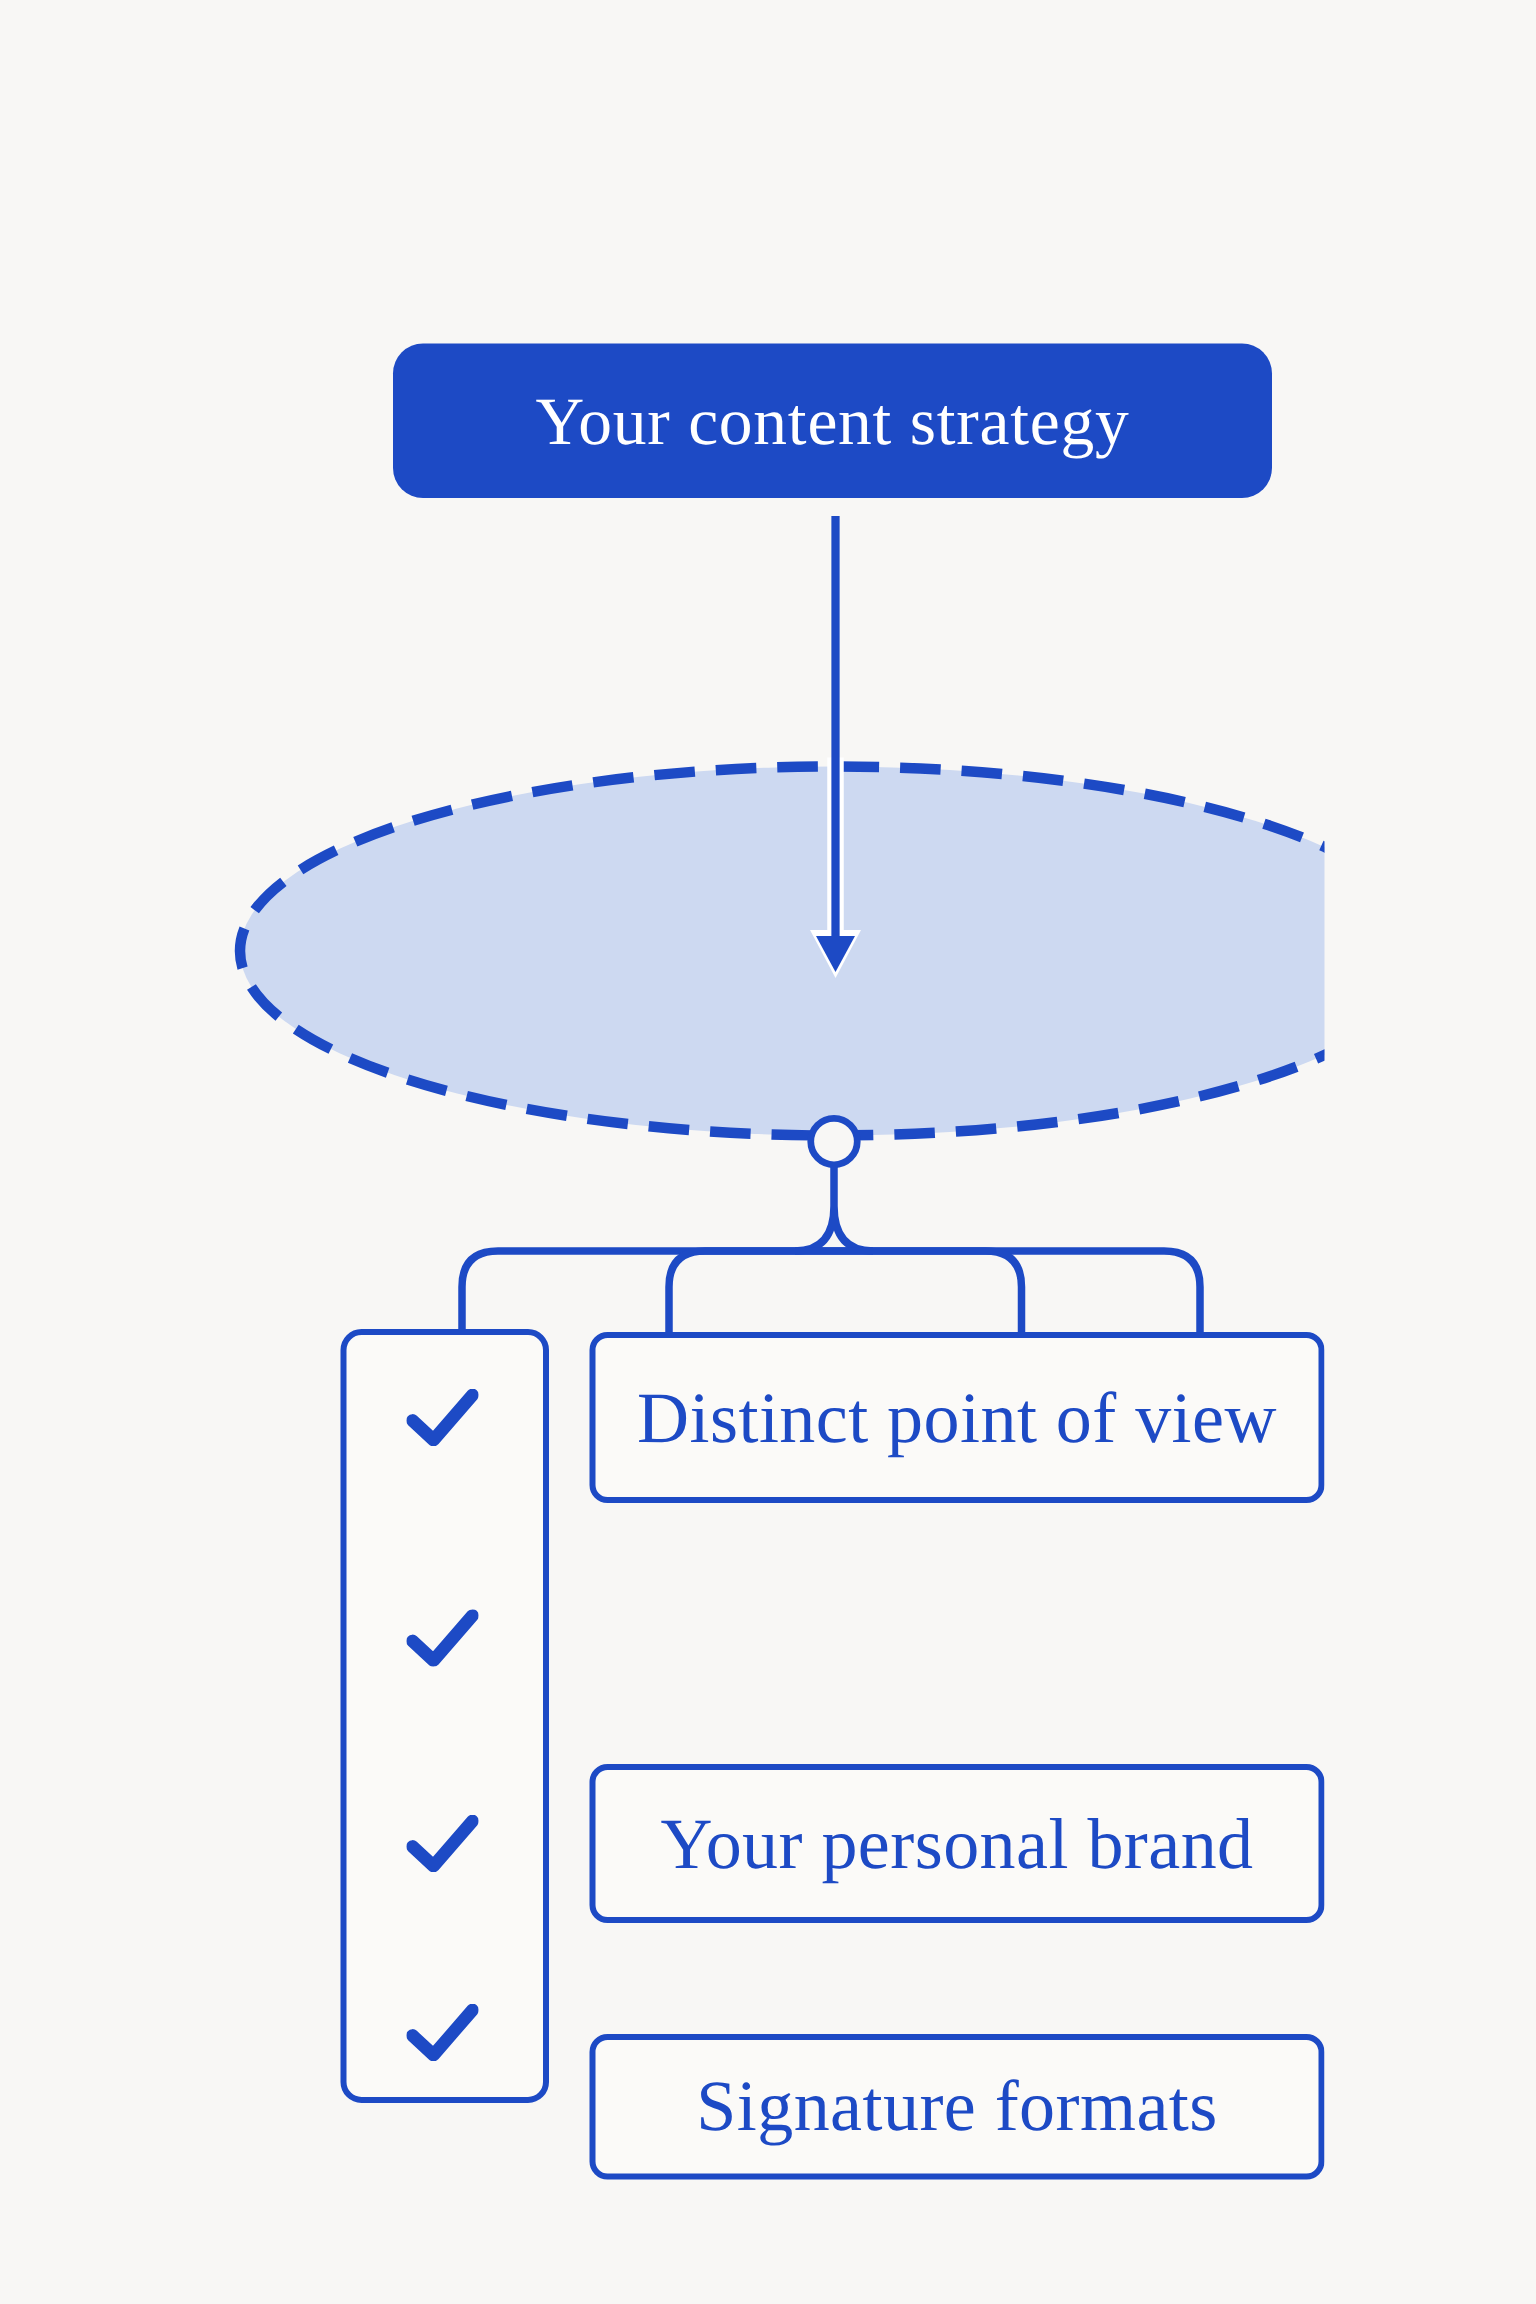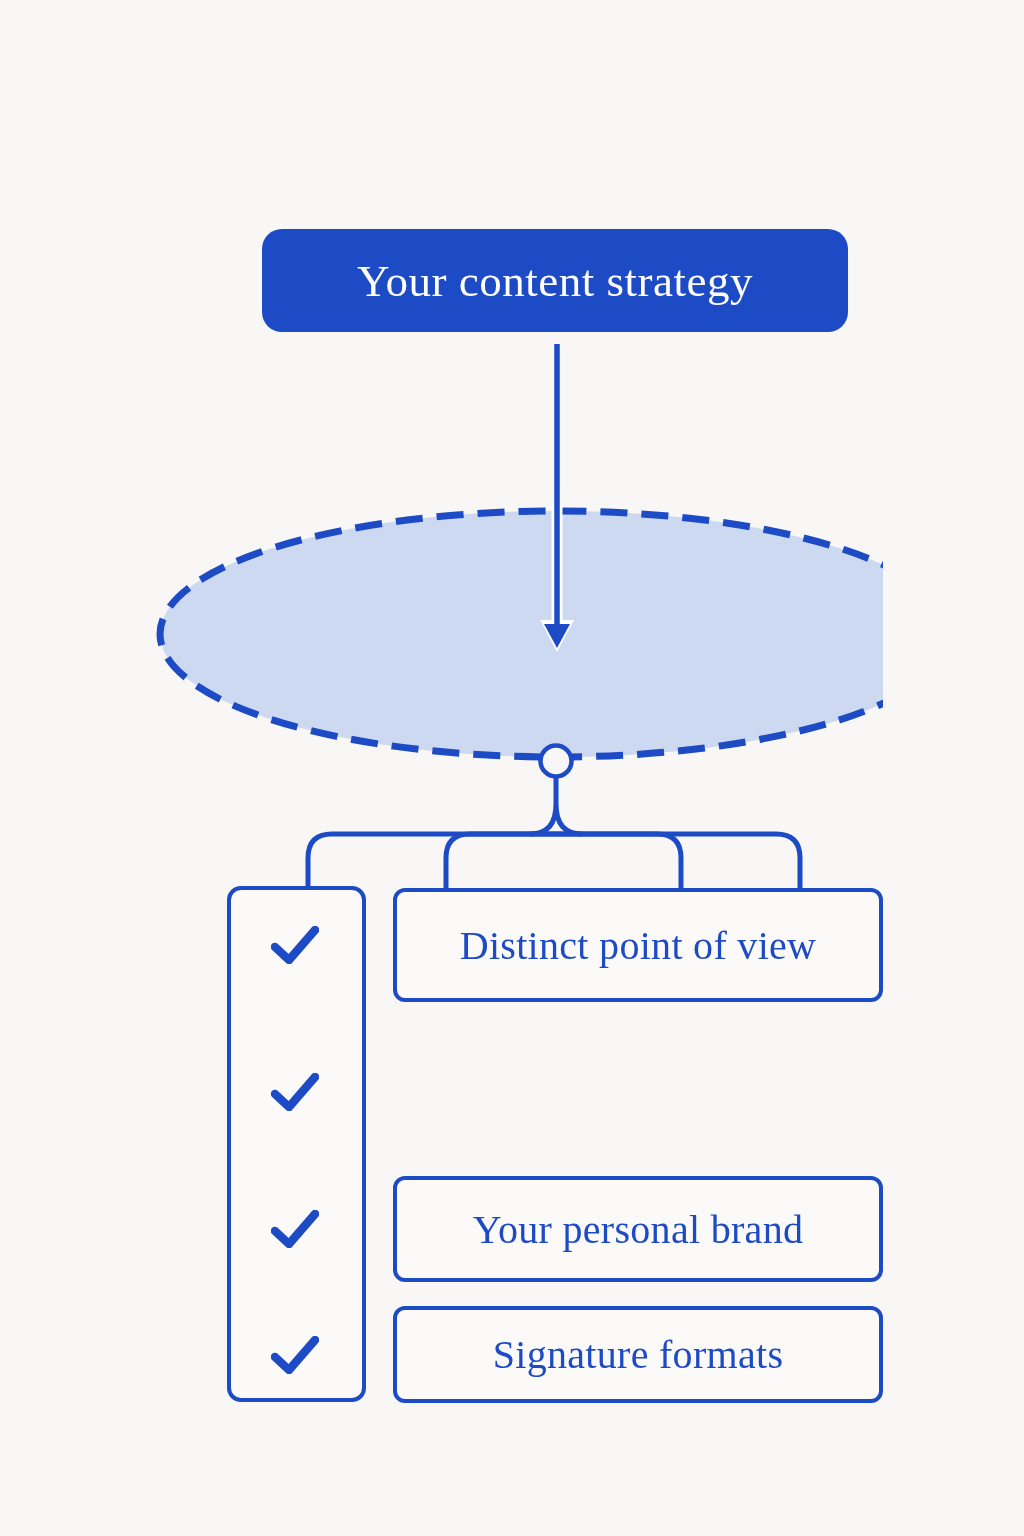--- a/index.html
+++ b/index.html
@@ -52,27 +52,27 @@
   .branch-box{
     position:absolute;left:350px;width:490px;
     background:var(--box-fill);
     border:4px solid var(--primary);
     border-radius:12px;
     display:flex;align-items:center;justify-content:center;
     z-index:2;
   }
   .branch-box span{
     color:var(--primary);
-    font-size:40px;font-weight:500;letter-spacing:.3px;
+    font-size:48px;font-weight:500;letter-spacing:.3px;
     white-space:nowrap;
   }
   .branch1{top:888px;height:114px;}
   .branch2{top:1036px;height:112px;}
   .branch3{top:1176px;height:106px;}
-  .branch4{top:1306px;height:97px;text-align:center;}
+  .branch4{top:1356px;height:97px;text-align:center;}
 </style>
 </head>
 <body>
 
 <div class="canvas">
 
   <svg class="connector-layer" viewBox="0 0 1024 1536" xmlns="http://www.w3.org/2000/svg">
 
     <ellipse cx="513" cy="634" rx="396" ry="123" fill="var(--ellipse-fill)" stroke="var(--primary)" stroke-width="7" stroke-dasharray="27 14"></ellipse>
 

